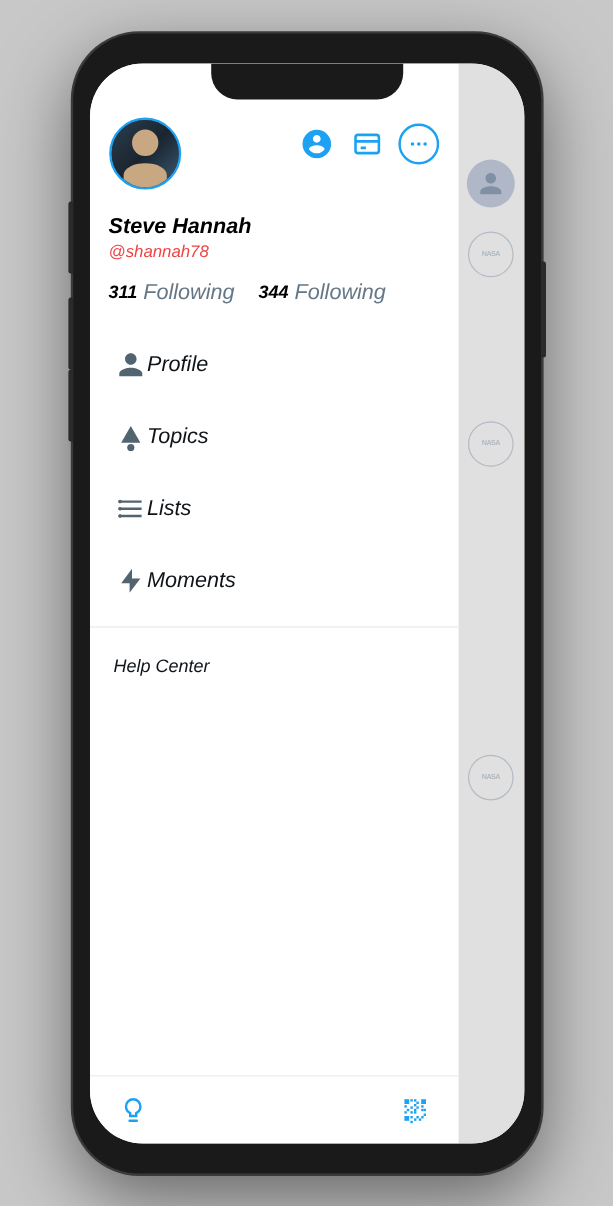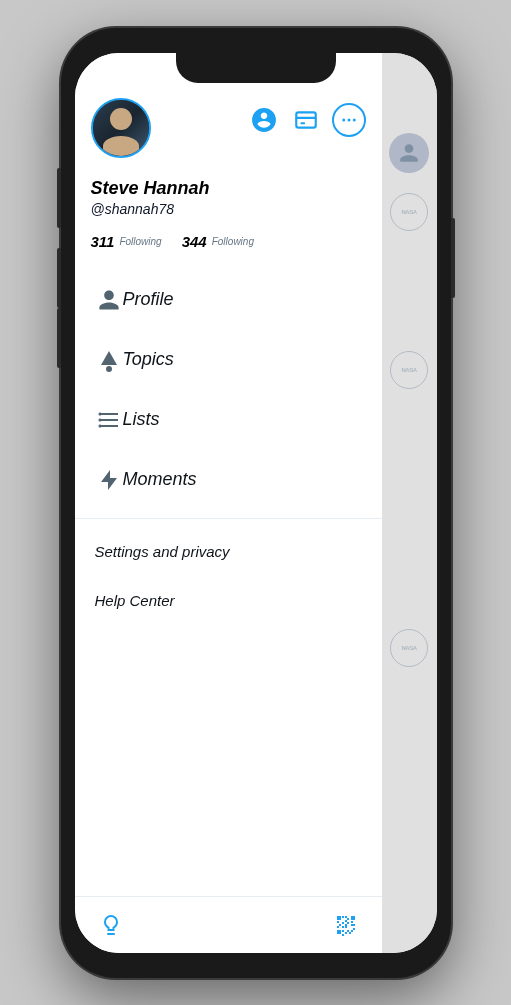--- a/index.html
+++ b/index.html
@@ -230,21 +230,21 @@
     }
 
     .username {
       font-size: 18px;
       font-weight: 700;
       color: #000000;
     }
 
     .handle {
       font-size: 14px;
-      color: #0f172a;
+      color: #ef4444;
       margin-top: 2px;
     }
 
     .stats-row {
       display: flex;
       gap: 20px;
       padding: 16px 16px;
       align-items: flex-end;
     }
 
@@ -254,21 +254,21 @@
       align-items: center;
     }
 
     .stat-number {
       font-size: 15px;
       font-weight: 700;
       color: #000000;
     }
 
     .stat-label {
-      font-size: 10px;
+      font-size: 18px;
       color: #657786;
     }
 
     .menu-section {
       flex: 1;
       padding-top: 4px;
     }
 
     .menu-item {
       display: flex;
@@ -457,21 +457,20 @@
               <svg viewBox="0 0 24 24" fill="#536471">
                 <polygon points="13,2 13,10 20,10 11,22 11,14 4,14"></polygon>
               </svg>
             </div>
             <span class="menu-label">Moments</span>
           </div>
 
           <div class="divider-section"></div>
 
           <div class="secondary-menu">
-            <div class="secondary-item">Settings and privacy</div>
             <div class="secondary-item">Help Center</div>
           </div>
         </div>
 
         <div class="bottom-bar">
           <div class="bottom-icon">
             <svg viewBox="0 0 24 24" fill="none" stroke="#1da1f2" stroke-width="2" stroke-linecap="round">
               <path d="M9 21h6M12 3a6 6 0 016 6c0 2.4-1.4 4.5-3.5 5.6V17H9.5v-2.4C7.4 13.5 6 11.4 6 9a6 6 0 016-6z"></path>
             </svg>
           </div>

